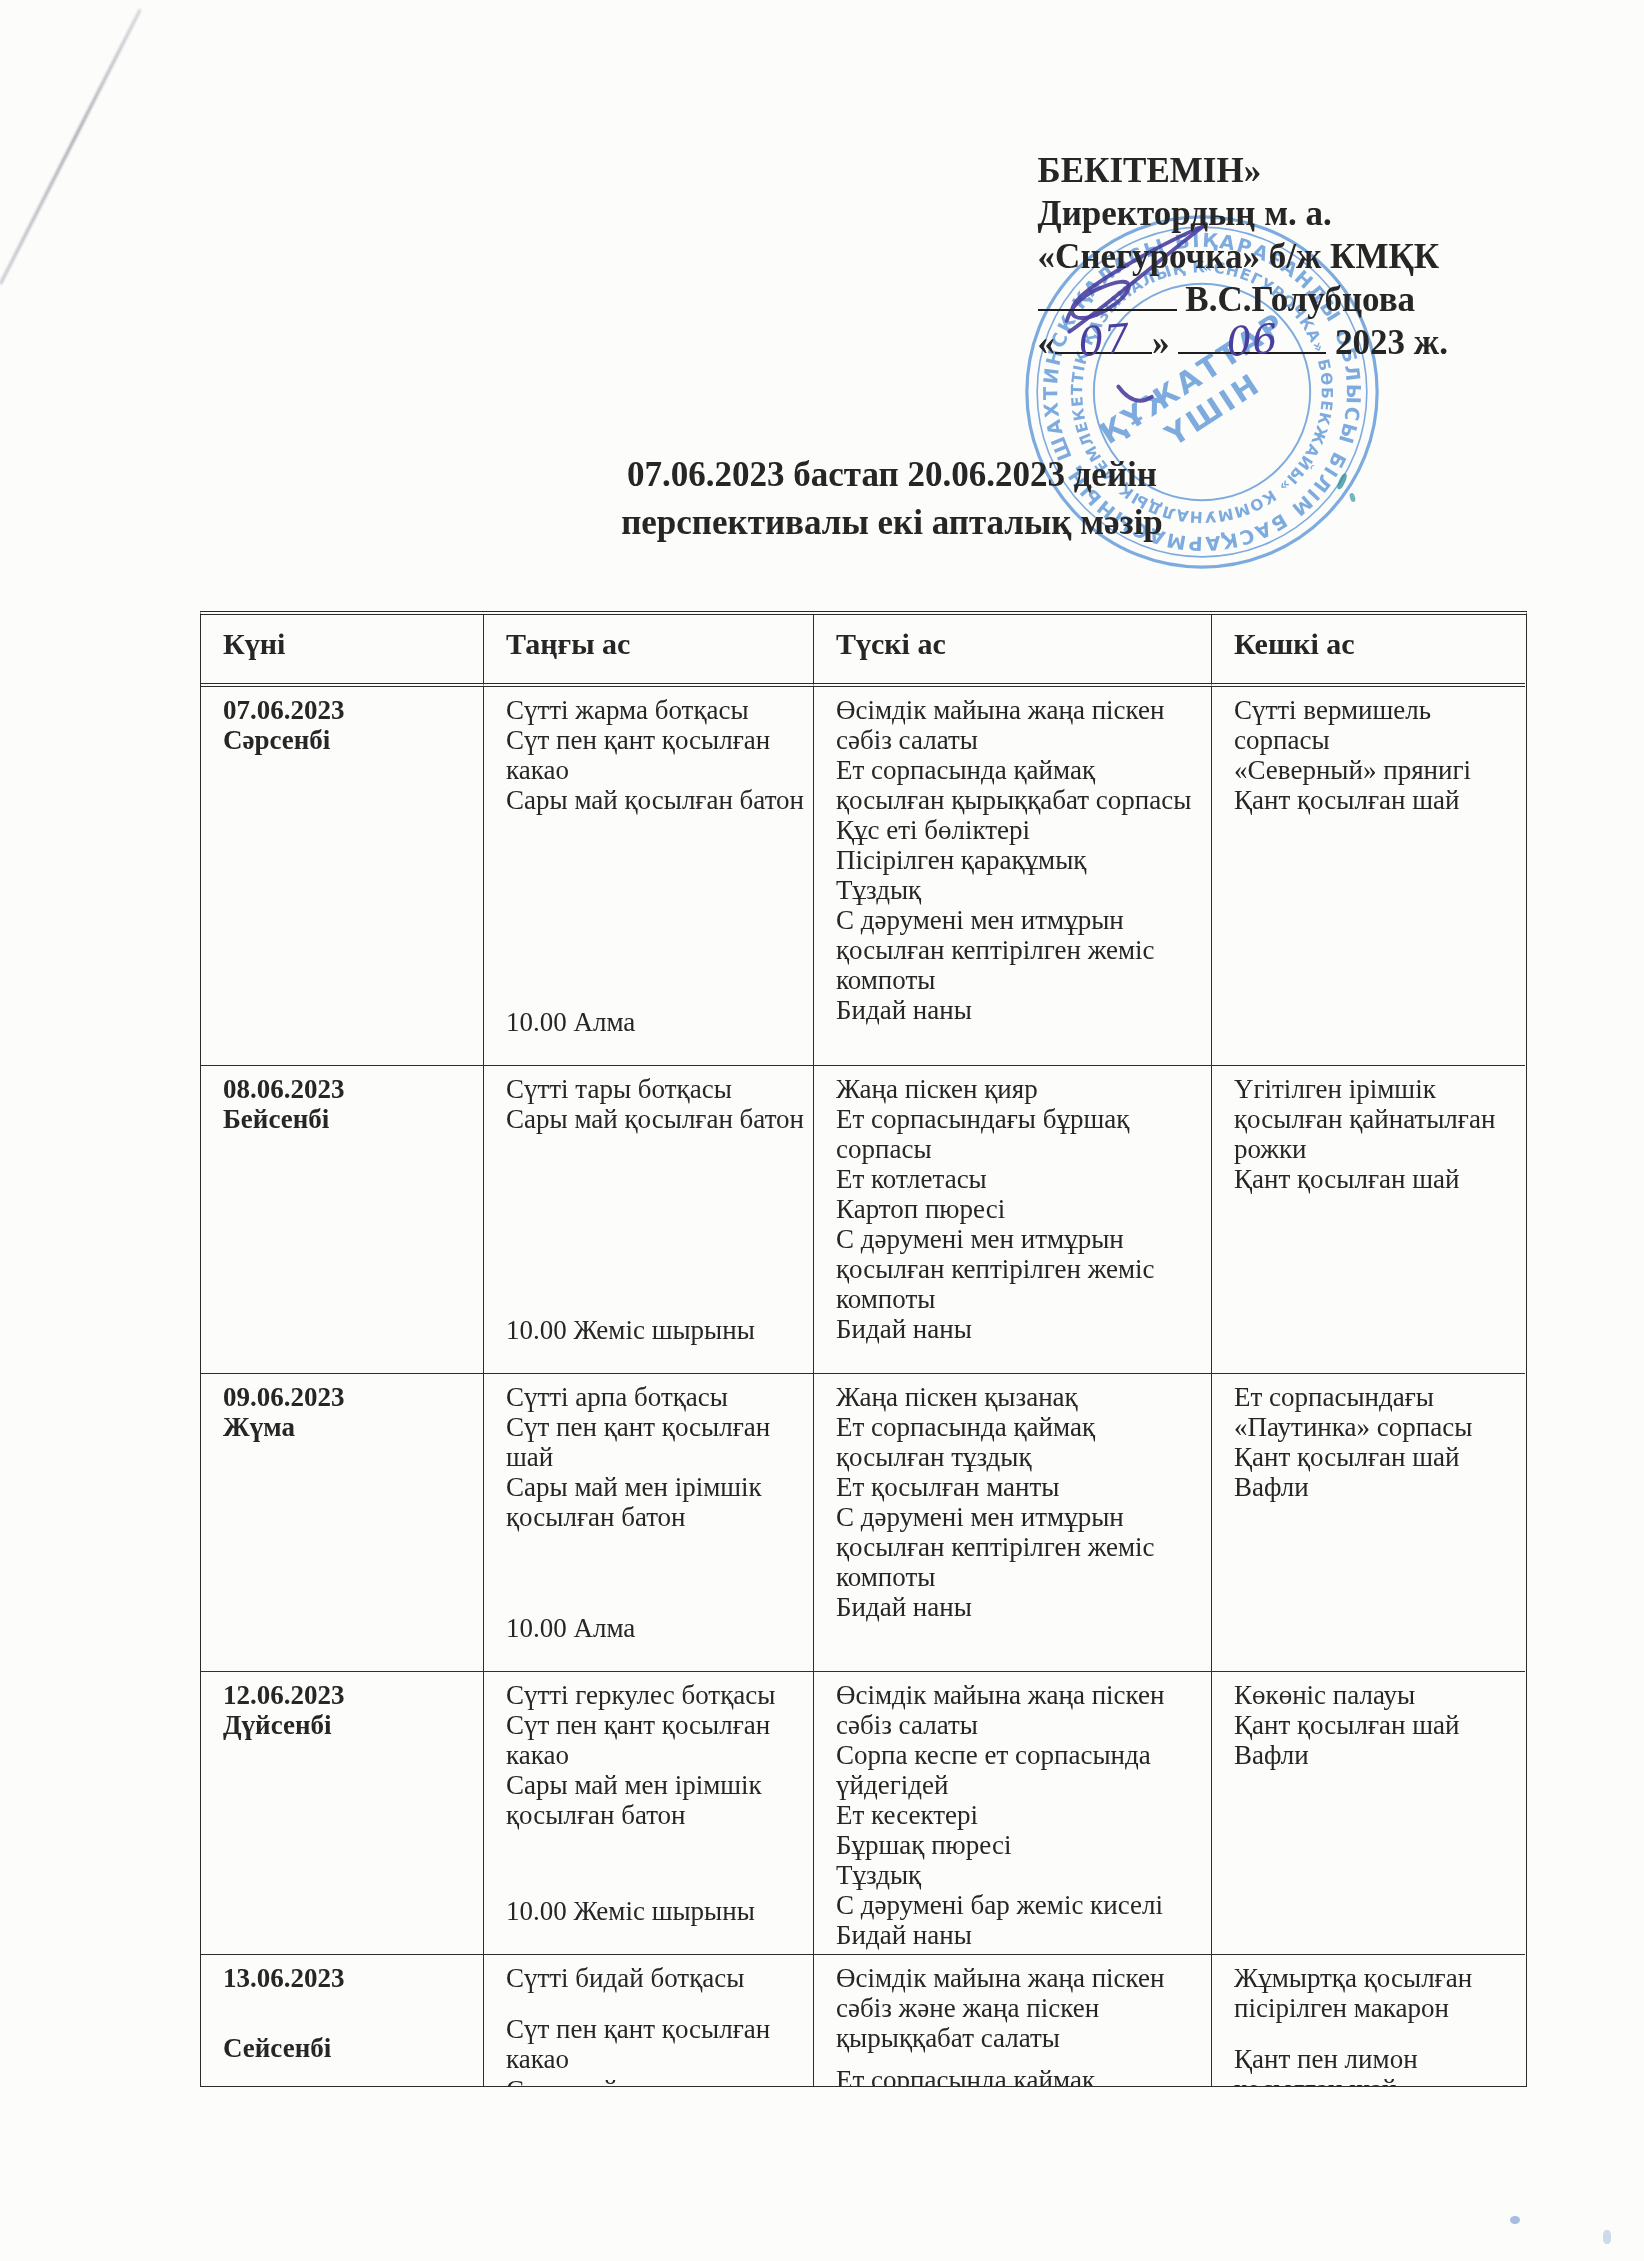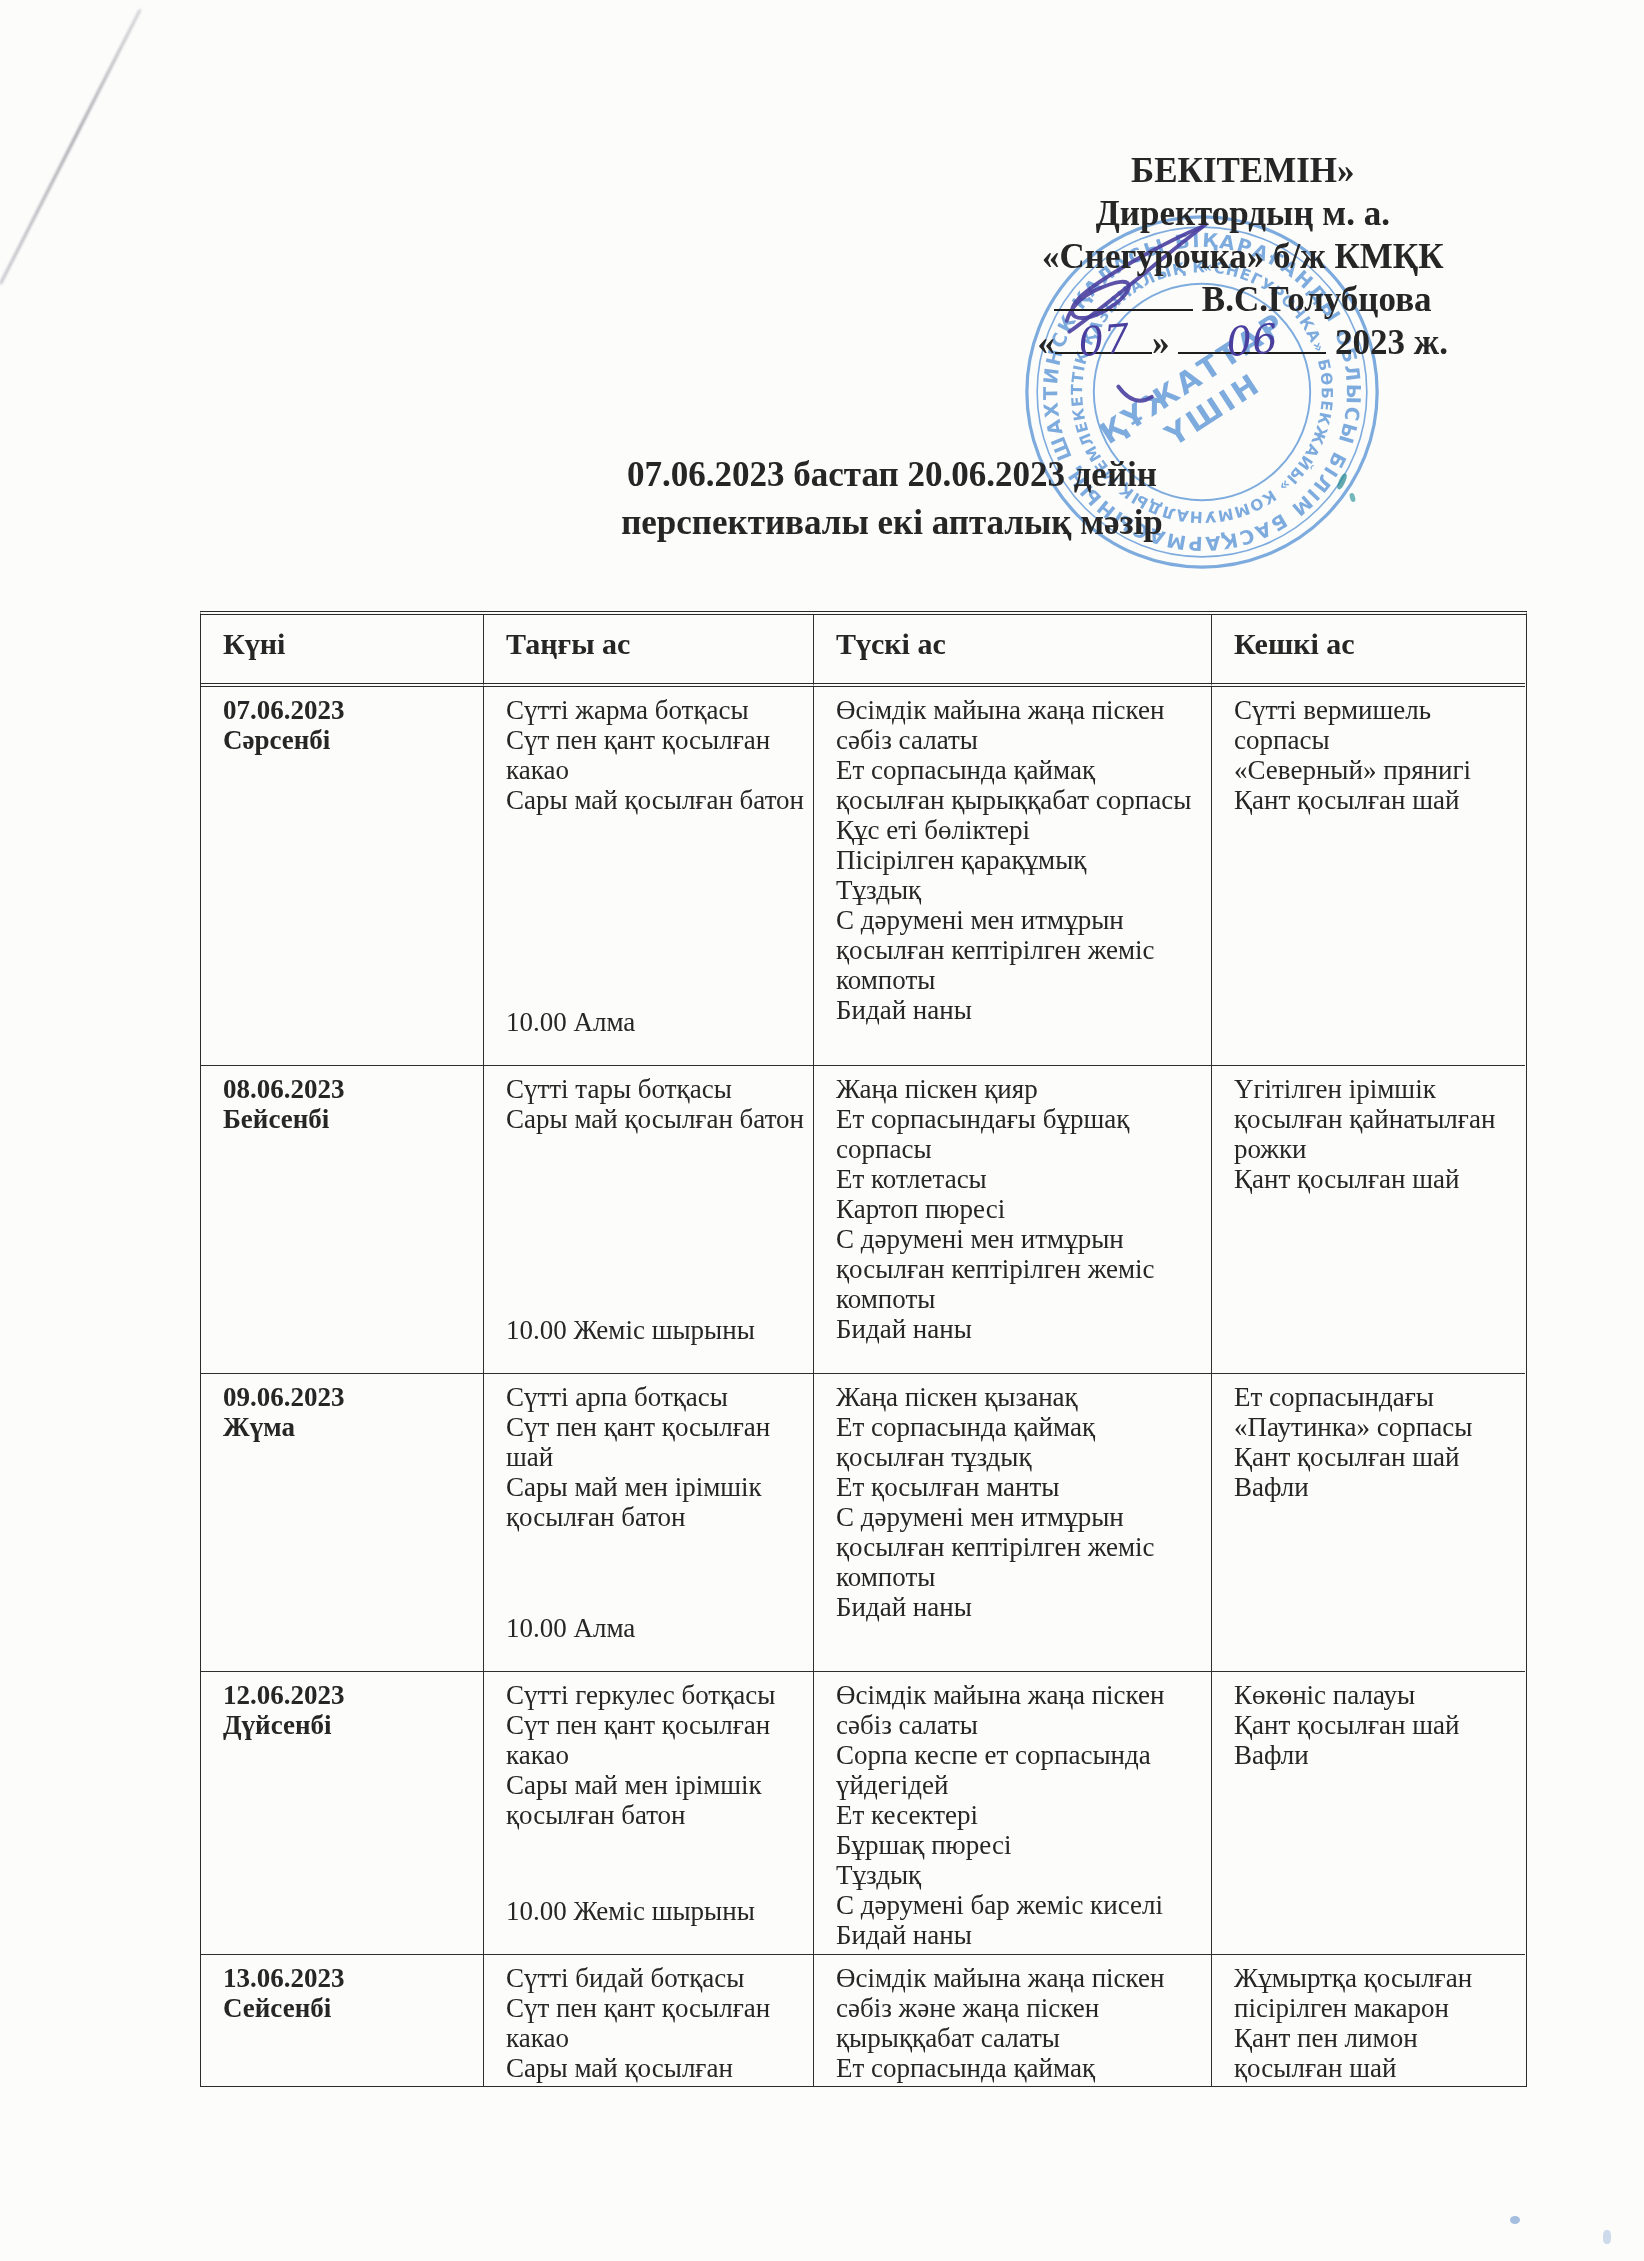--- a/index.html
+++ b/index.html
@@ -9,21 +9,21 @@
   }
   
   .fold{
     position:absolute;left:139px;top:9px;width:3.2px;height:309px;
     background:linear-gradient(#c6c6cc,#8d8d96 45%,#b8b8c0);
     transform:rotate(27deg);transform-origin:top center;
     opacity:.75;border-radius:1.9px;filter:blur(1px);
   }
   
   .approval{
-    position:absolute;top:149px;right:196px;text-align:center;
+    position:absolute;top:149px;right:196px;text-align:left;
     font-weight:bold;font-size:35px;line-height:43px;white-space:nowrap;
   }
   .blank{display:inline-block;position:relative;border-bottom:2.6px solid #1d1d1d;height:9px;}
   .blank .hw{
     position:absolute;left:50%;bottom:-7.7px;transform:translateX(-50%) rotate(-5deg);
     font-family:"DejaVu Serif",serif;font-style:italic;font-weight:normal;
     font-size:40px;color:var(--sig-ink,#4a3f9f);line-height:40px;
   }
   
   .doc-title{
@@ -49,21 +49,21 @@
     box-sizing:content-box;
   }
   .cell{
     border-right:1.3px solid #2f2f2f;border-bottom:1.3px solid #2f2f2f;
     padding:7.7px 10.3px 0 22px;font-size:27px;line-height:30px;
     display:flex;flex-direction:column;overflow:hidden;box-sizing:border-box;
   }
   .cell.c1{padding-right:2px;}
   .cell.c2{padding-right:18px;}
   .cell.c3{border-right:none;}
-  .cell.last{border-bottom:none;}
+  .cell.last{border-bottom:none;gap:40px;}
   .cell.head{
     font-weight:bold;font-size:30px;padding-top:14px;
     border-bottom:4.5px double #2b2b2b;
   }
   .date-cell > div{font-weight:bold;}
   .snack{margin-top:auto;margin-bottom:28px;}
   .snack b{font-weight:normal;}
   .item{min-height:0;}
   
   .speck{position:absolute;}

